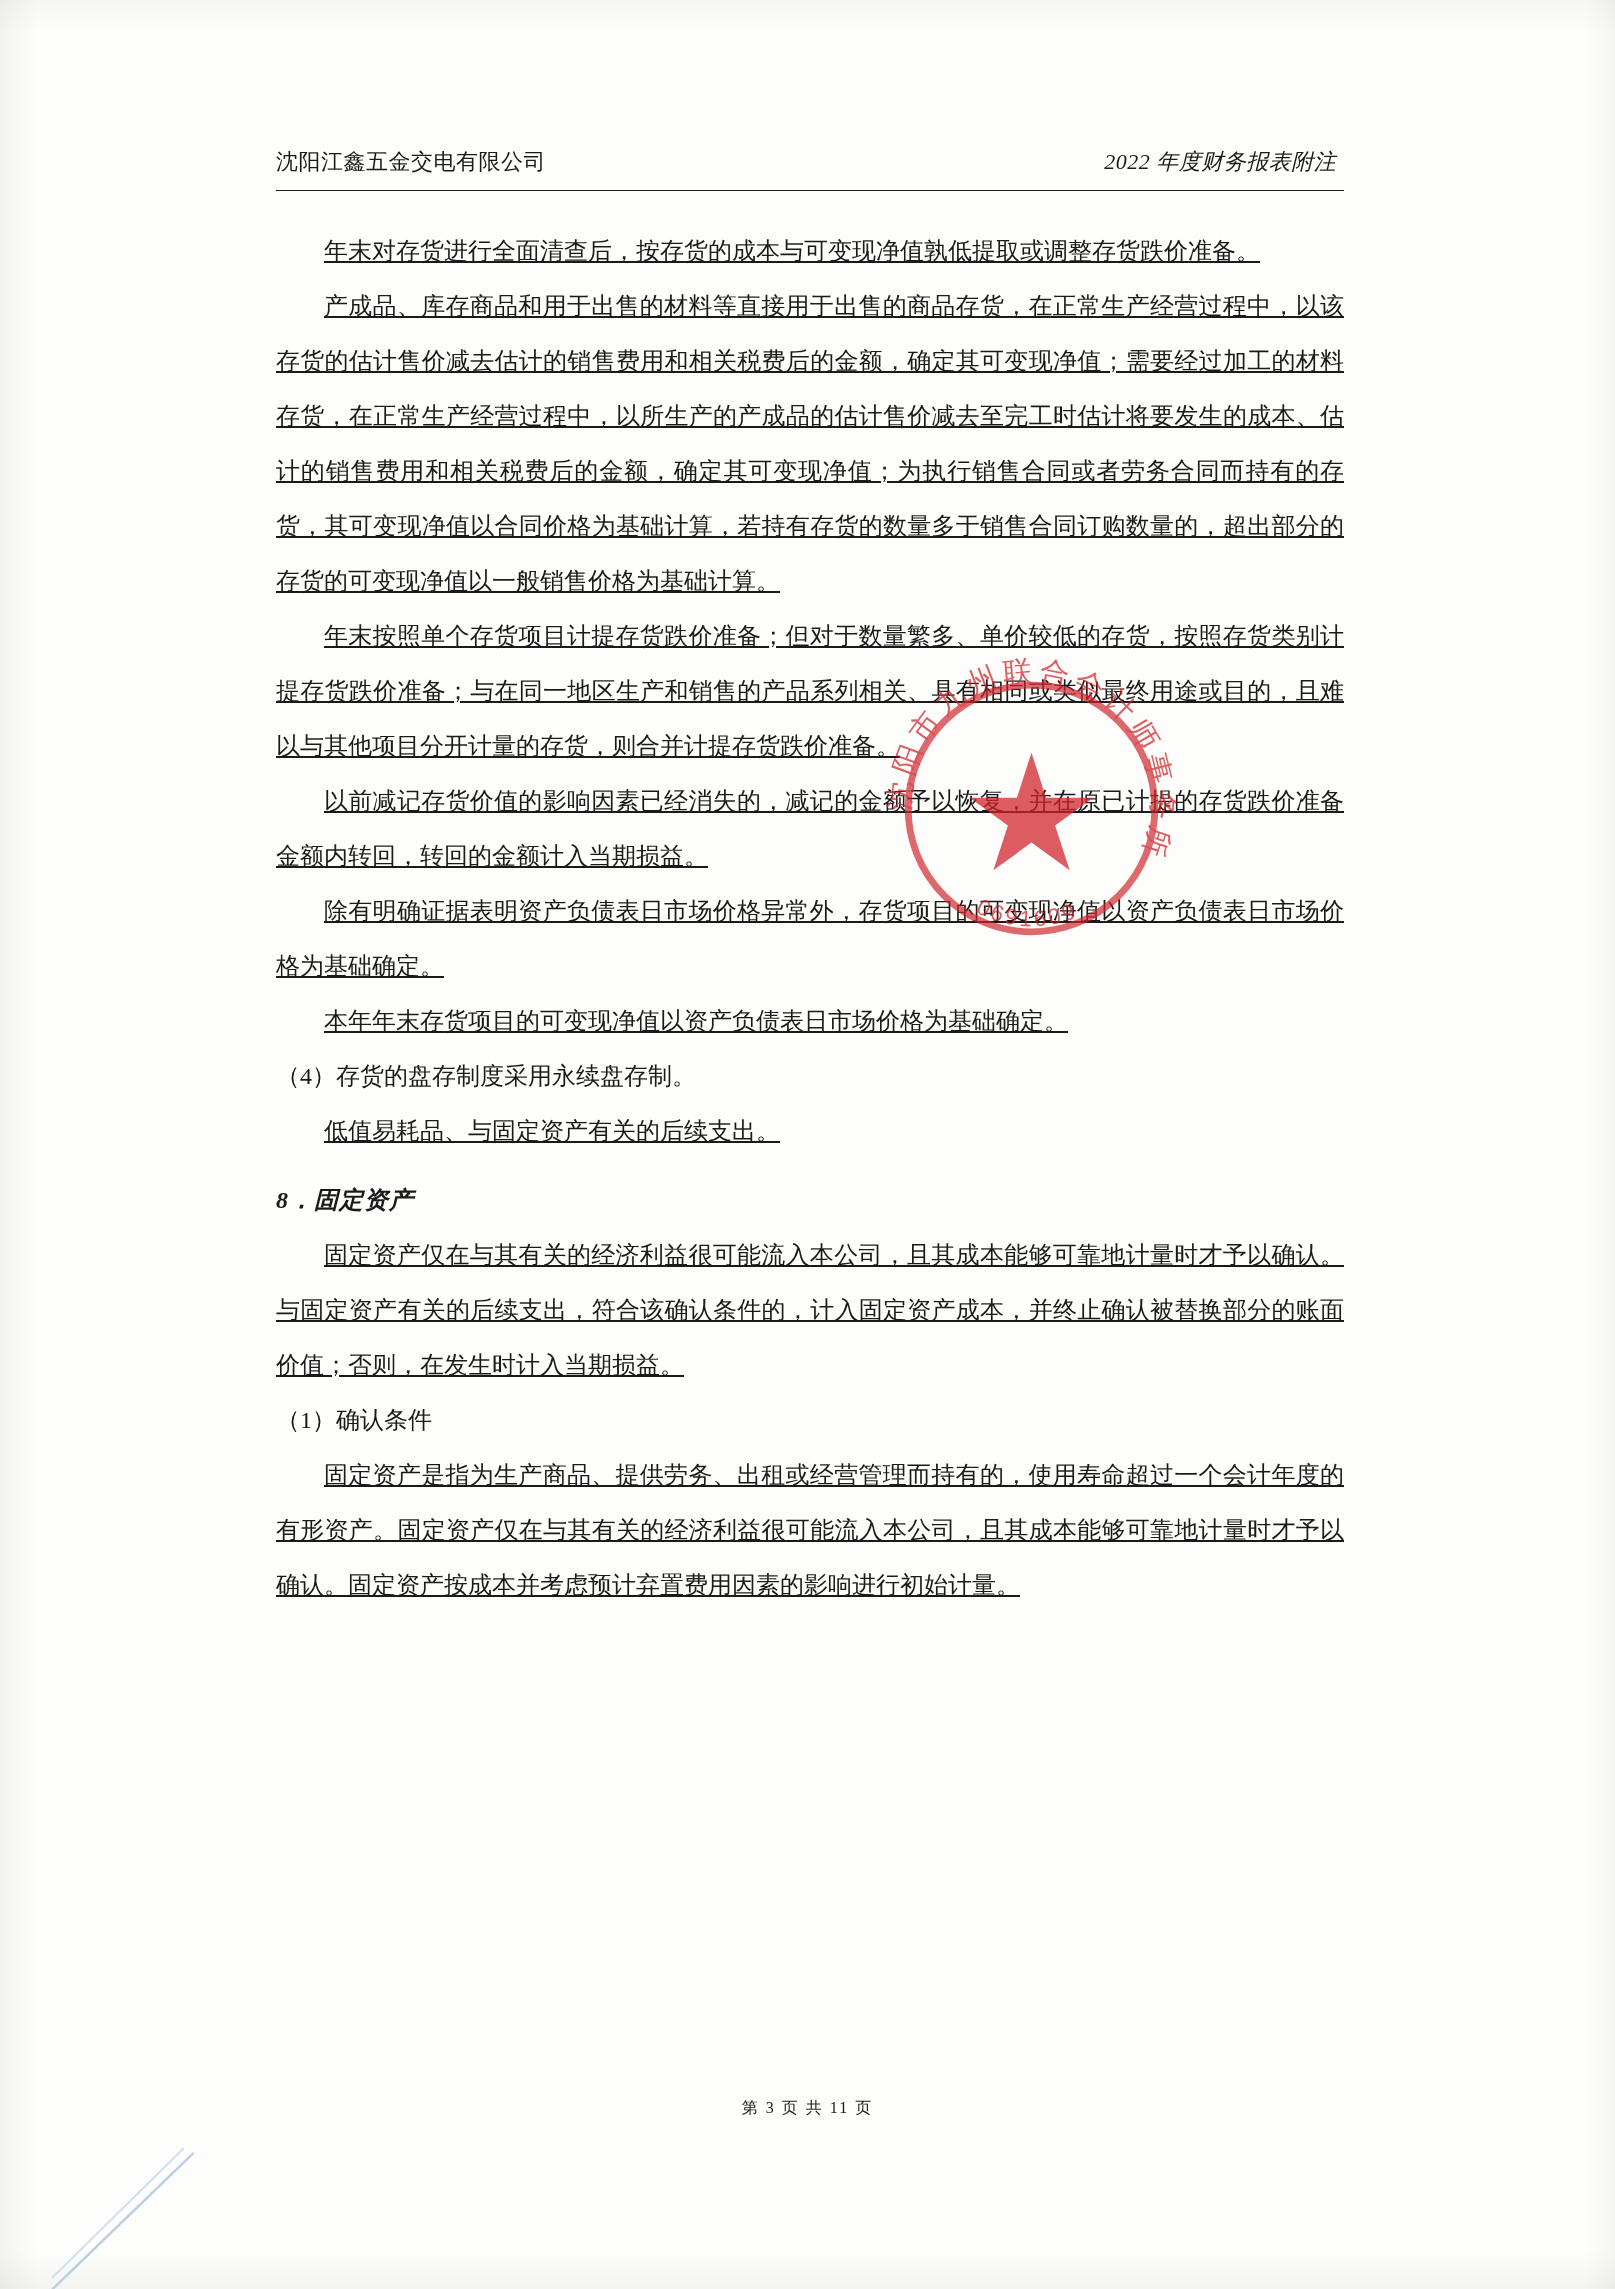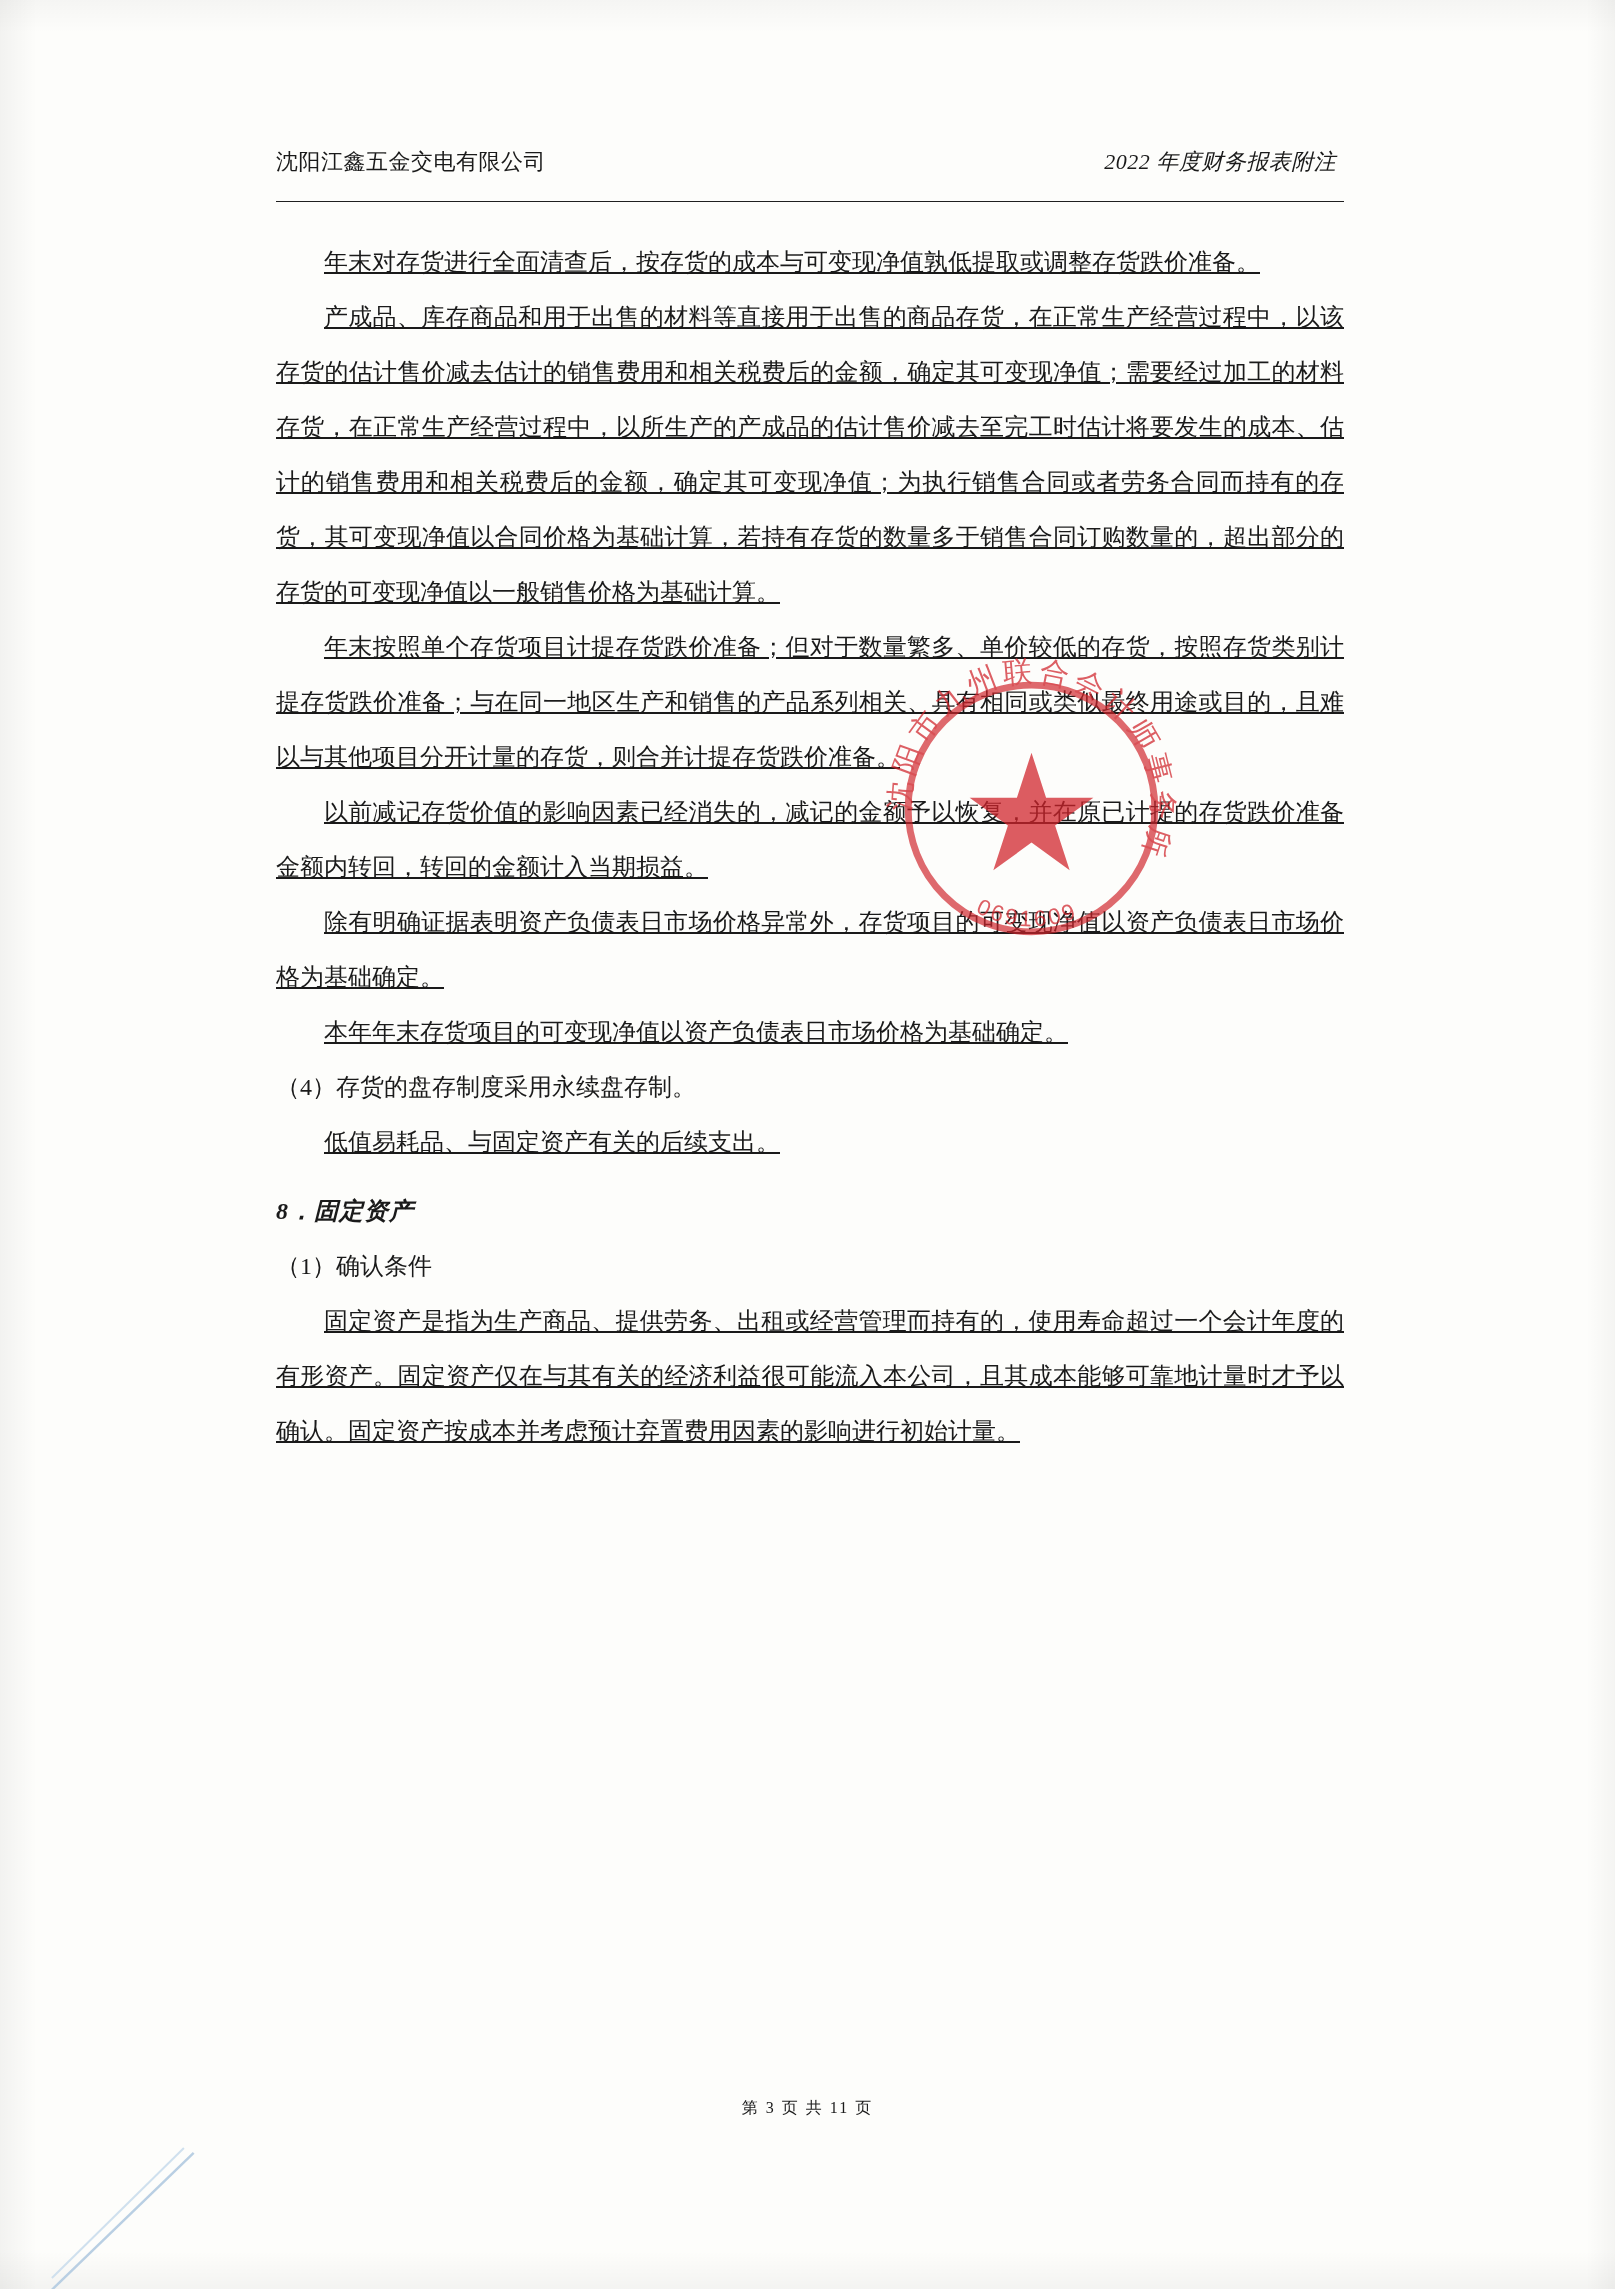--- a/index.html
+++ b/index.html
@@ -33,21 +33,21 @@
     left: 276px;
     top: 147px;
     width: 1068px;
   }
   .header-row {
     display: flex;
     justify-content: space-between;
     align-items: flex-start;
     font-size: 22px;
     letter-spacing: 0.5px;
-    padding-bottom: 24px;
+    padding-bottom: 13px;
     border-bottom: 1.6px solid #1f1f1f;
     width: 1068px;
   }
   .header-left { white-space: nowrap; }
   .header-right { white-space: nowrap; margin-right: 7.8px; font-style: italic; }
 
   .body-text {
     margin-top: 33px;
     font-size: 24px;
     line-height: 55px;
@@ -118,20 +118,21 @@
     <div class="body-text">
       <p class="para">年末对存货进行全面清查后，按存货的成本与可变现净值孰低提取或调整存货跌价准备。</p>
       <p class="para">产成品、库存商品和用于出售的材料等直接用于出售的商品存货，在正常生产经营过程中，以该存货的估计售价减去估计的销售费用和相关税费后的金额，确定其可变现净值；需要经过加工的材料存货，在正常生产经营过程中，以所生产的产成品的估计售价减去至完工时估计将要发生的成本、估计的销售费用和相关税费后的金额，确定其可变现净值；为执行销售合同或者劳务合同而持有的存货，其可变现净值以合同价格为基础计算，若持有存货的数量多于销售合同订购数量的，超出部分的存货的可变现净值以一般销售价格为基础计算。</p>
       <p class="para">年末按照单个存货项目计提存货跌价准备；但对于数量繁多、单价较低的存货，按照存货类别计提存货跌价准备；与在同一地区生产和销售的产品系列相关、具有相同或类似最终用途或目的，且难以与其他项目分开计量的存货，则合并计提存货跌价准备。</p>
       <p class="para">以前减记存货价值的影响因素已经消失的，减记的金额予以恢复，并在原已计提的存货跌价准备金额内转回，转回的金额计入当期损益。</p>
       <p class="para">除有明确证据表明资产负债表日市场价格异常外，存货项目的可变现净值以资产负债表日市场价格为基础确定。</p>
       <p class="para">本年年末存货项目的可变现净值以资产负债表日市场价格为基础确定。</p>
       <p class="sub">（4）存货的盘存制度采用永续盘存制。</p>
       <p class="para">低值易耗品、与固定资产有关的后续支出。</p>
       <p class="heading">8．固定资产</p>
+      <p class="para">固定资产仅在与其有关的经济利益很可能流入本公司，且其成本能够可靠地计量时才予以确认。与固定资产有关的后续支出，符合该确认条件的，计入固定资产成本，并终止确认被替换部分的账面价值；否则，在发生时计入当期损益。</p>
       <p class="sub">（1）确认条件</p>
       <p class="para">固定资产是指为生产商品、提供劳务、出租或经营管理而持有的，使用寿命超过一个会计年度的有形资产。固定资产仅在与其有关的经济利益很可能流入本公司，且其成本能够可靠地计量时才予以确认。固定资产按成本并考虑预计弃置费用因素的影响进行初始计量。</p>
     </div>
   </div>
 
   <div class="seal">
     <svg width="323" height="323" viewBox="0 0 330 330" xmlns="http://www.w3.org/2000/svg">
       <defs>
         <path id="sealArc" d="M 165,165 m -125,0 a 125,125 0 1,1 250,0" transform="rotate(0 165 165)" fill="none"></path>
         <path id="sealArcTop" d="M 48,200 A 124,124 0 1 1 282,200" fill="none"></path>

